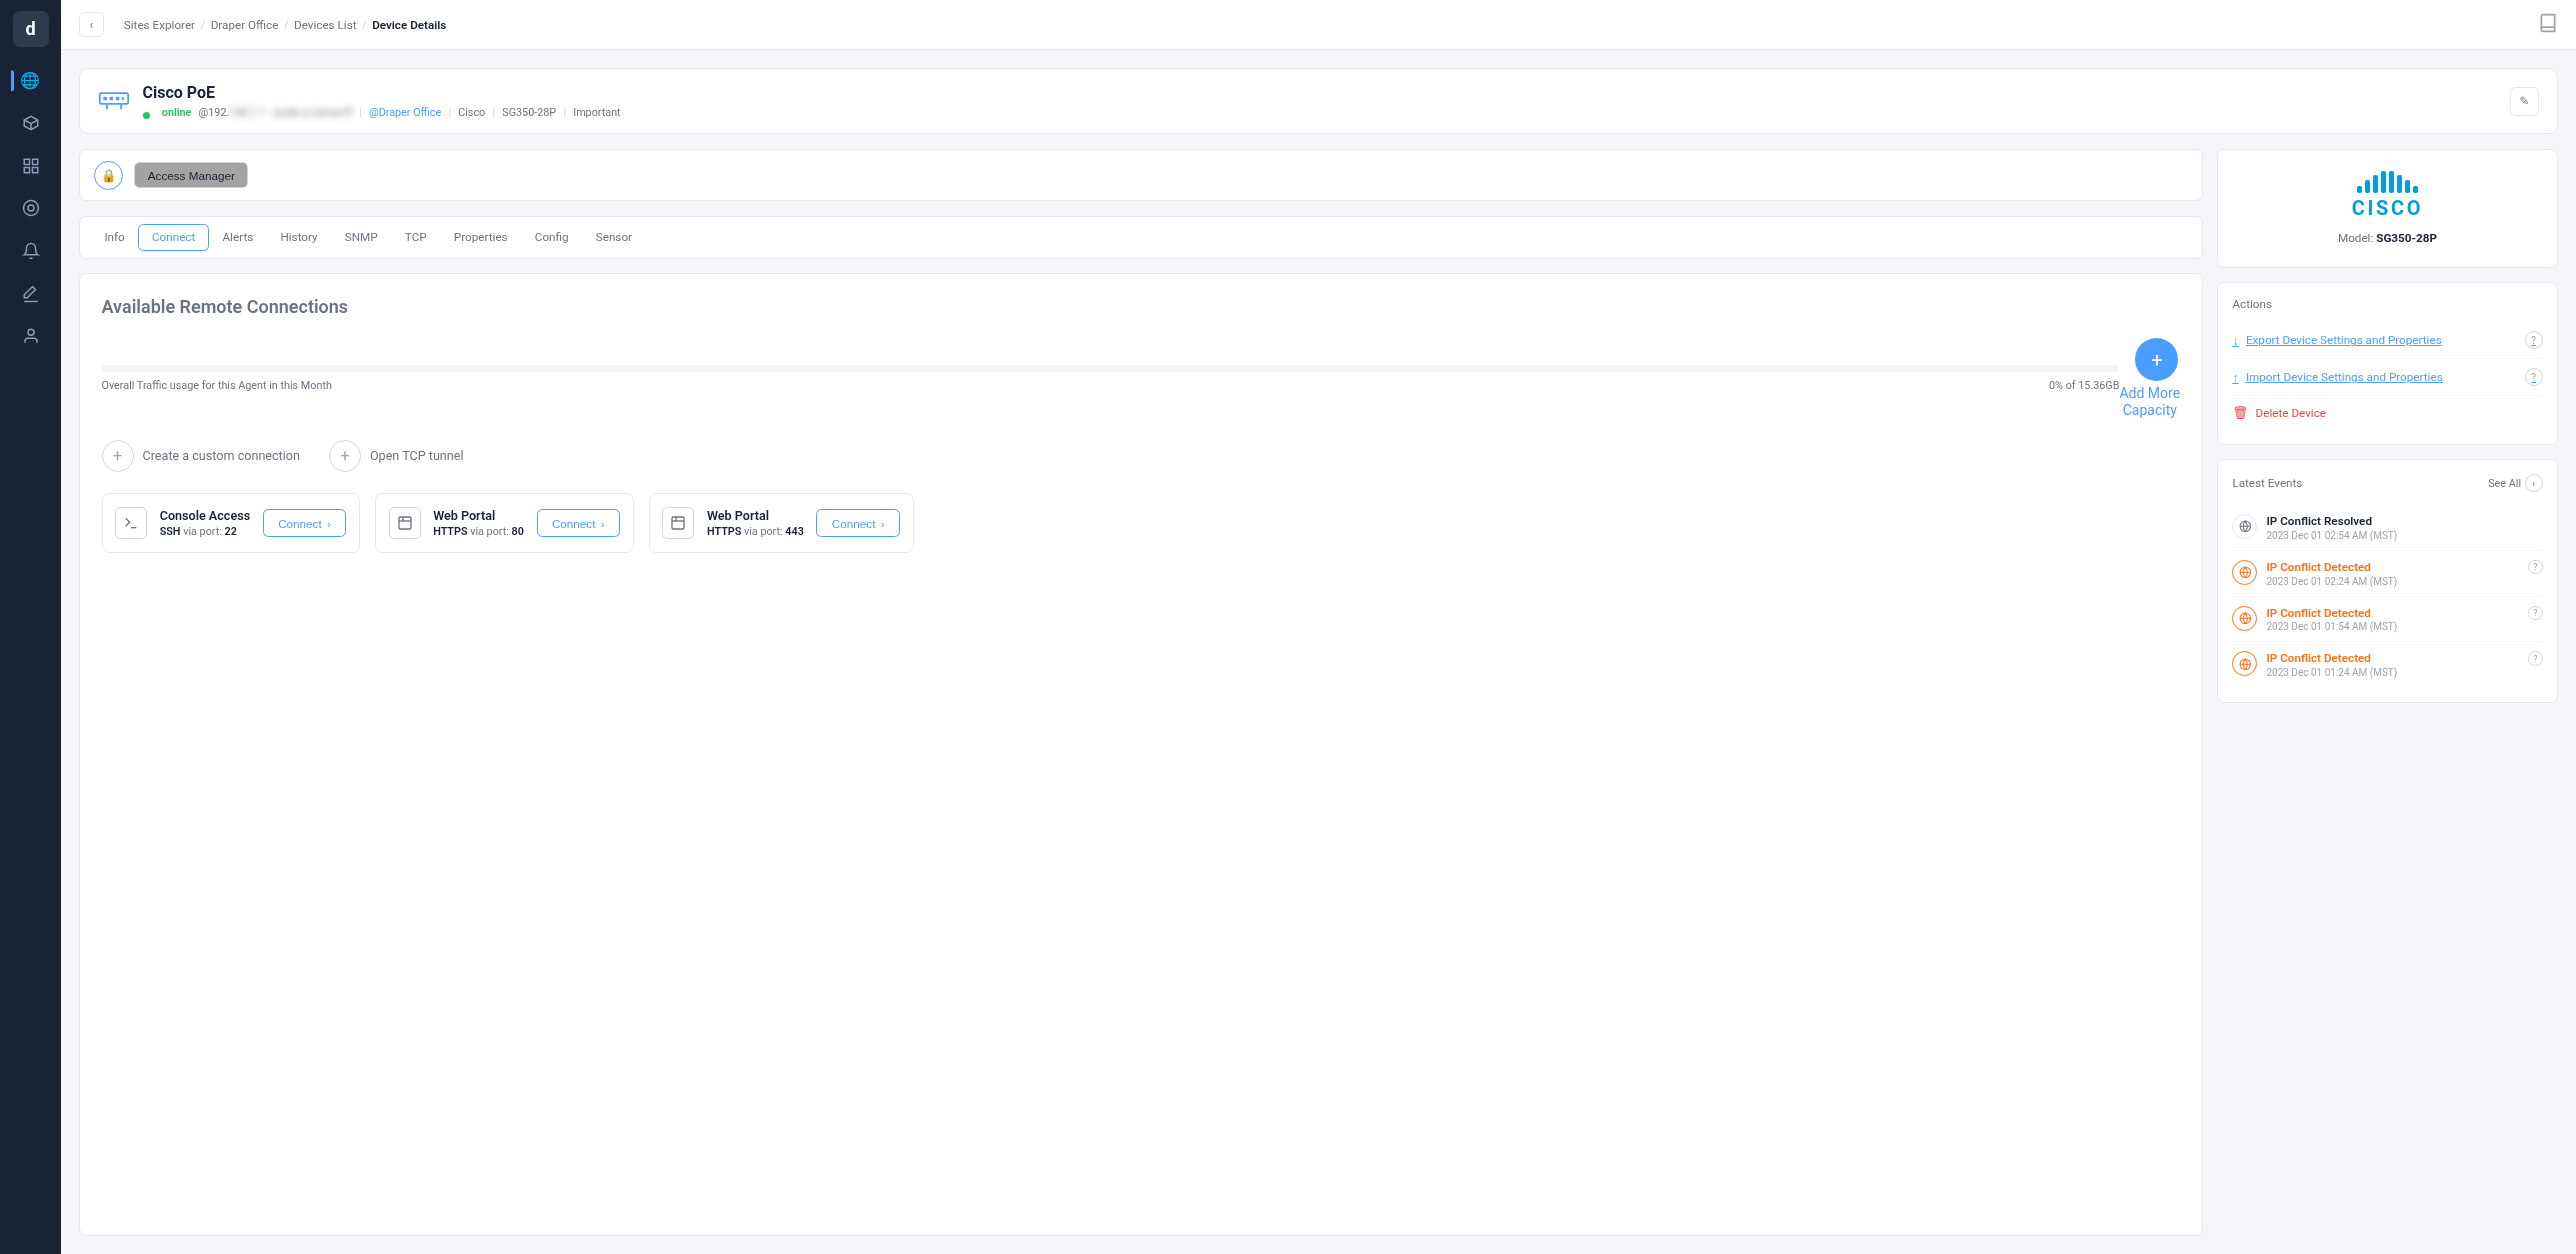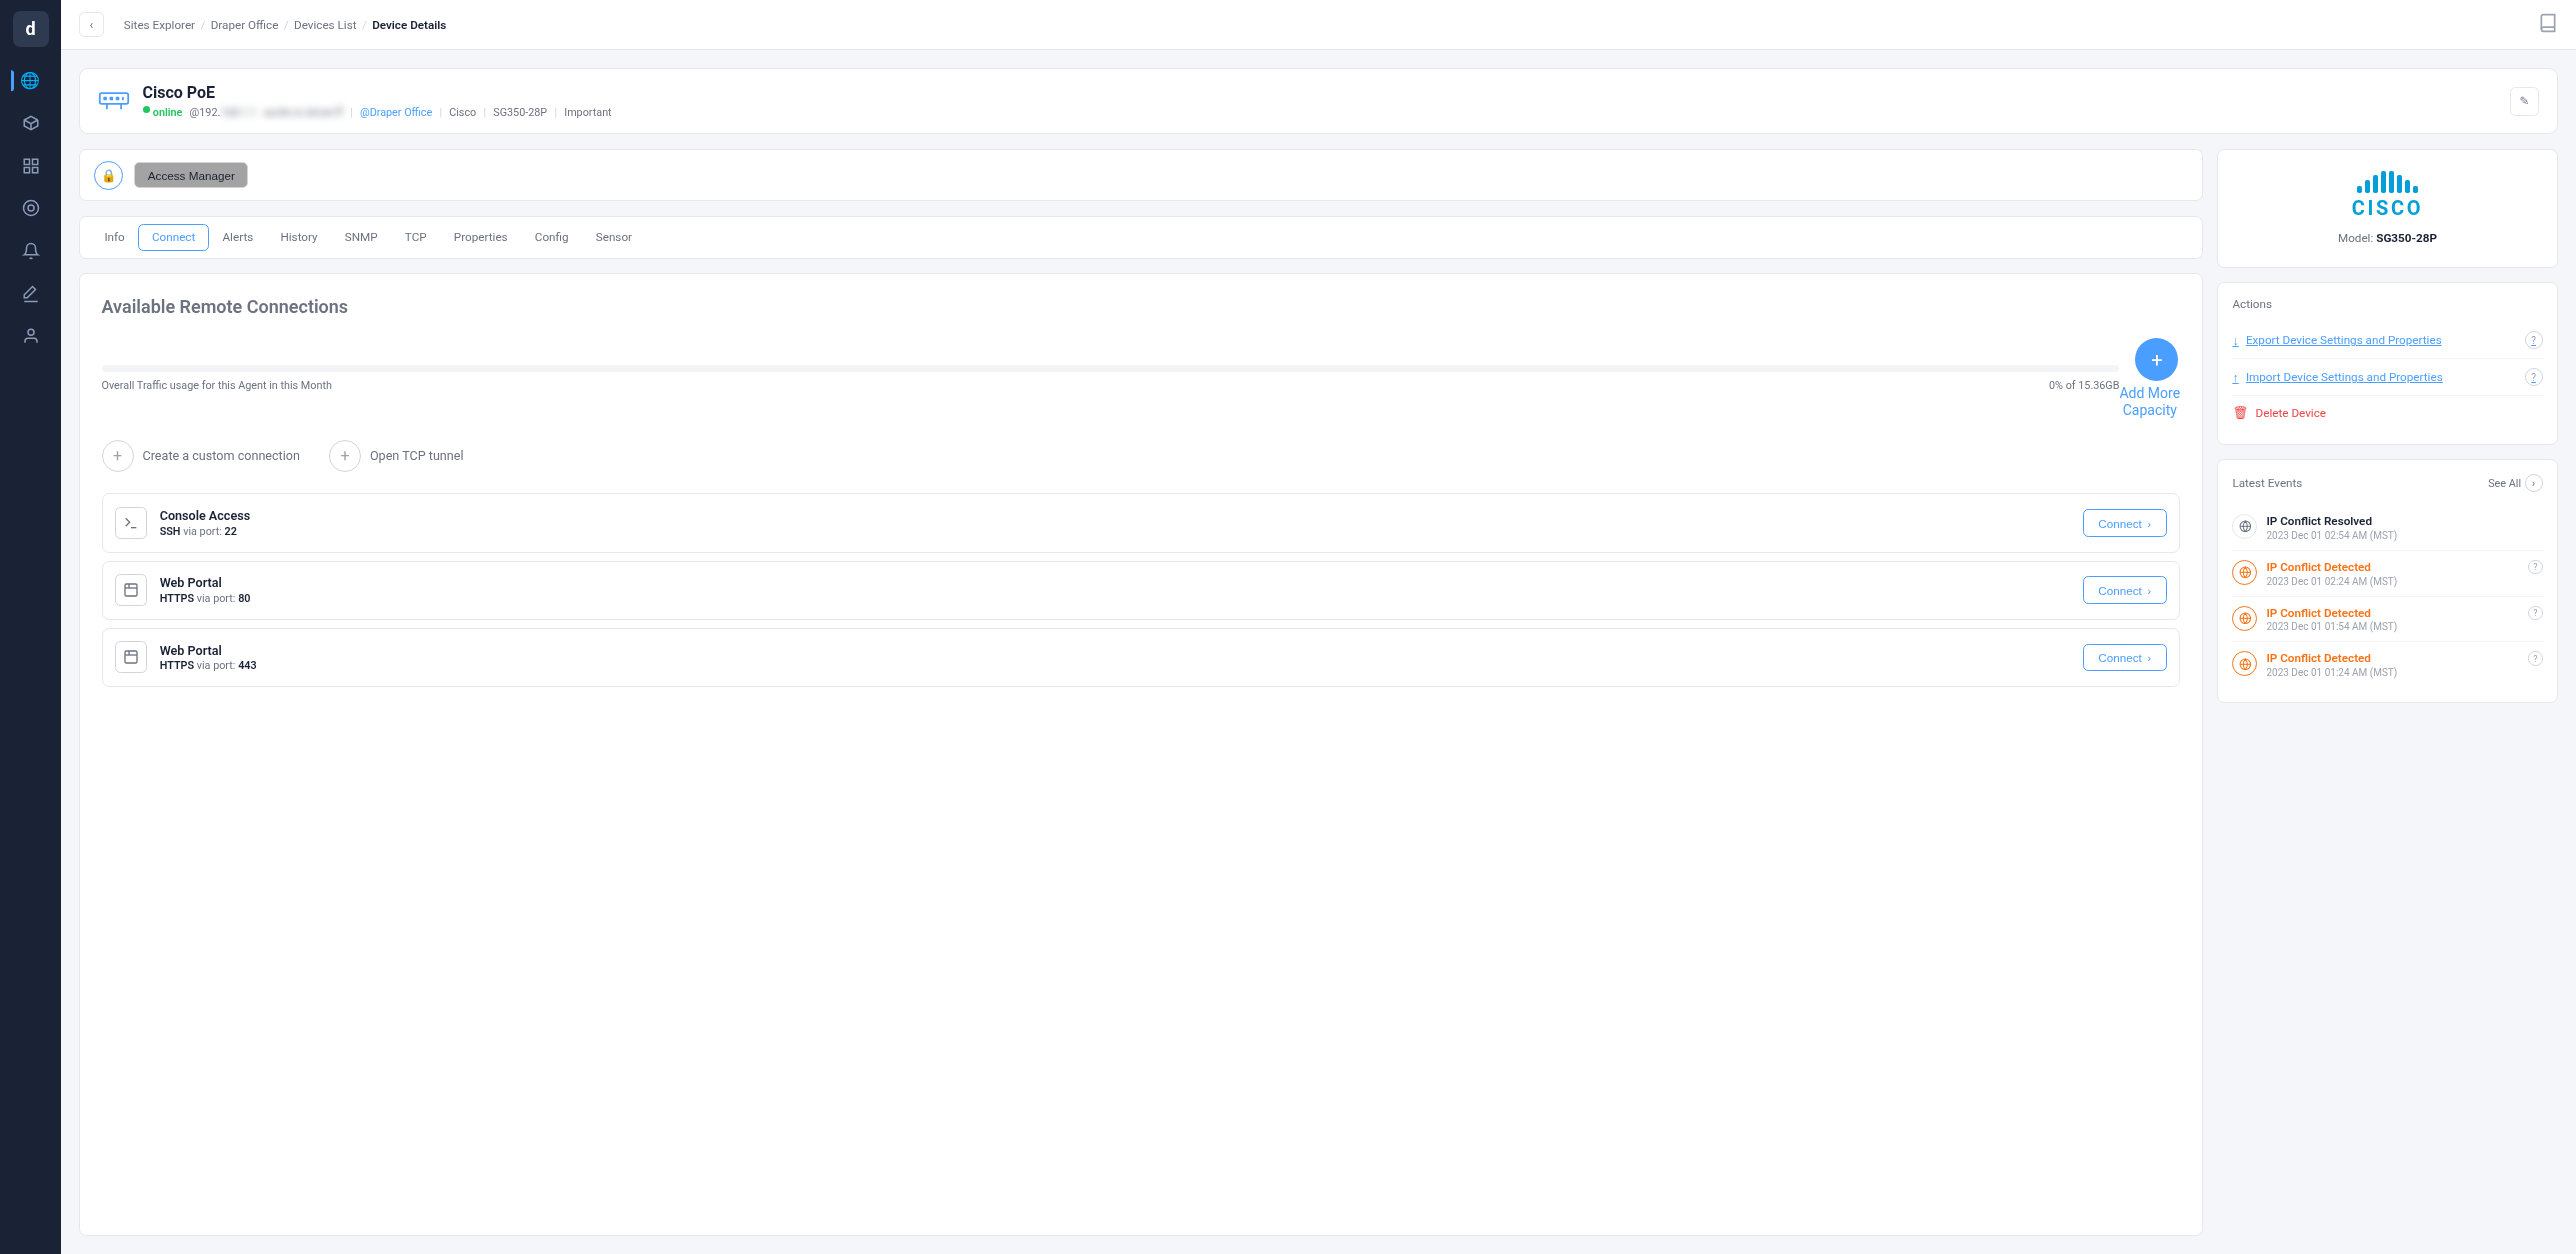--- a/index.html
+++ b/index.html
@@ -126,22 +126,22 @@
       display: flex;
       align-items: center;
       gap: 7.2px;
       margin-top: 3.6px;
       font-size: 10.8px;
       color: #6b7280;
       flex-wrap: wrap;
     }
     .status-online {
       display: flex;
-      align-items: flex-start;
-      gap: 3px;
+      align-items: flex-end;
+      gap: 12px;
       color: #22c55e;
       font-weight: 600;
     }
     .status-dot {
       width: 7.2px; height: 7.2px;
       border-radius: 50%;
       background: #22c55e;
     }
     .meta-sep { color: #d1d5db; }
     .edit-btn {
@@ -311,21 +311,21 @@
     .quick-action-circle {
       width: 32px; height: 32px;
       border: 0.9px solid #d1d5db;
       border-radius: 50%;
       display: flex; align-items: center; justify-content: center;
       font-size: 16px;
       color: #9ca3af;
     }
 
     
-    .connection-list { display: flex; flex-direction: column; gap: 8px; }
+    .connection-list { display: flex; flex-direction: row; gap: 15px; }
     .connection-item {
       display: flex;
       align-items: center;
       gap: 12.6px;
       padding: 12.6px;
       border: 0.9px solid #e5e7eb;
       border-radius: 7.2px;
     }
     .conn-icon {
       width: 32px; height: 32px;

